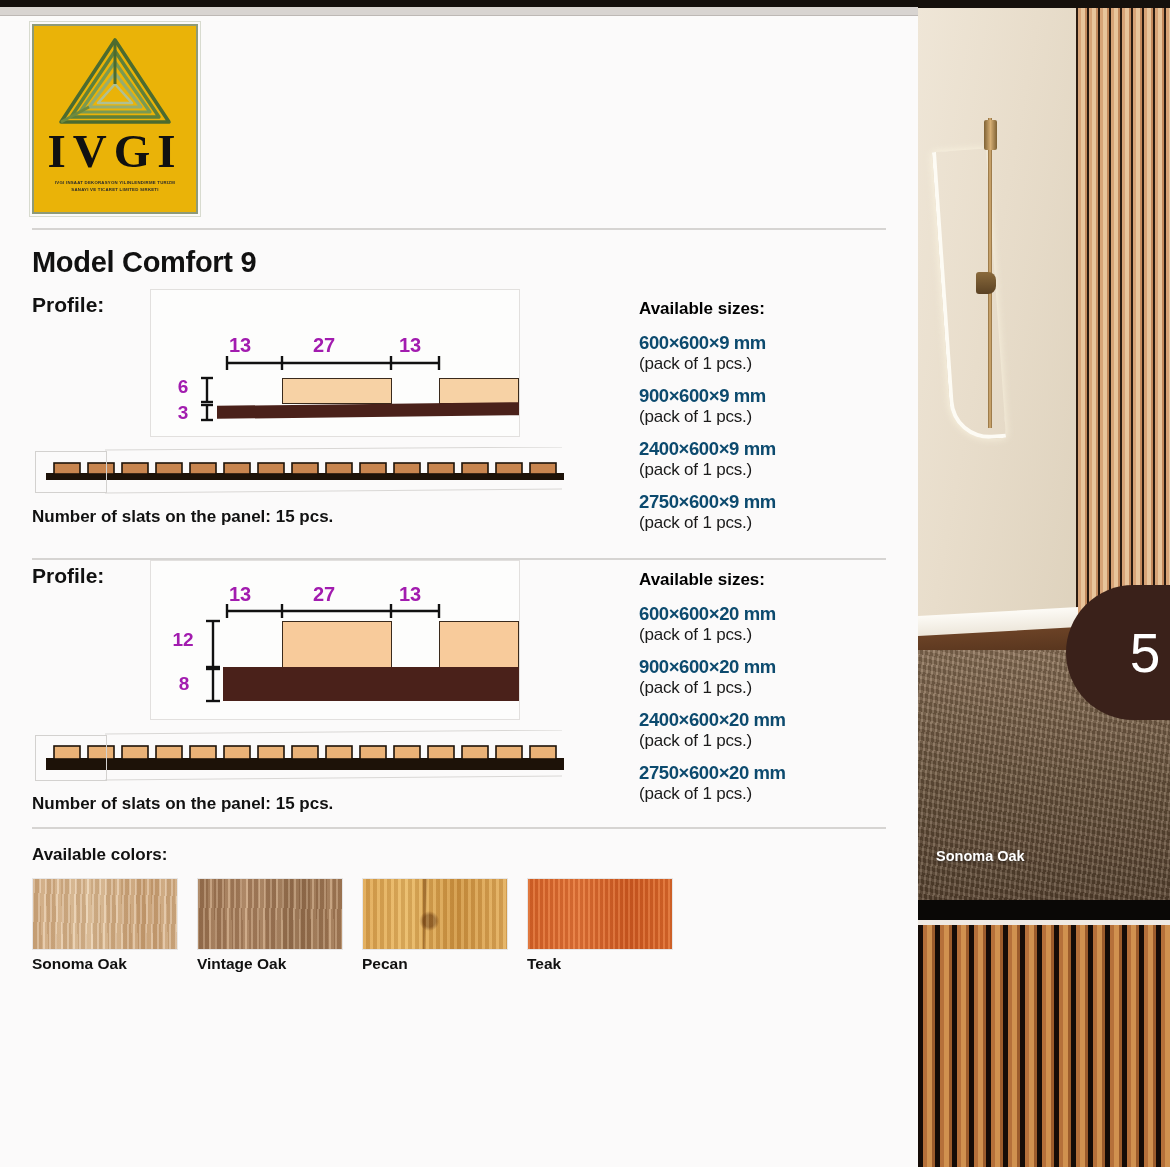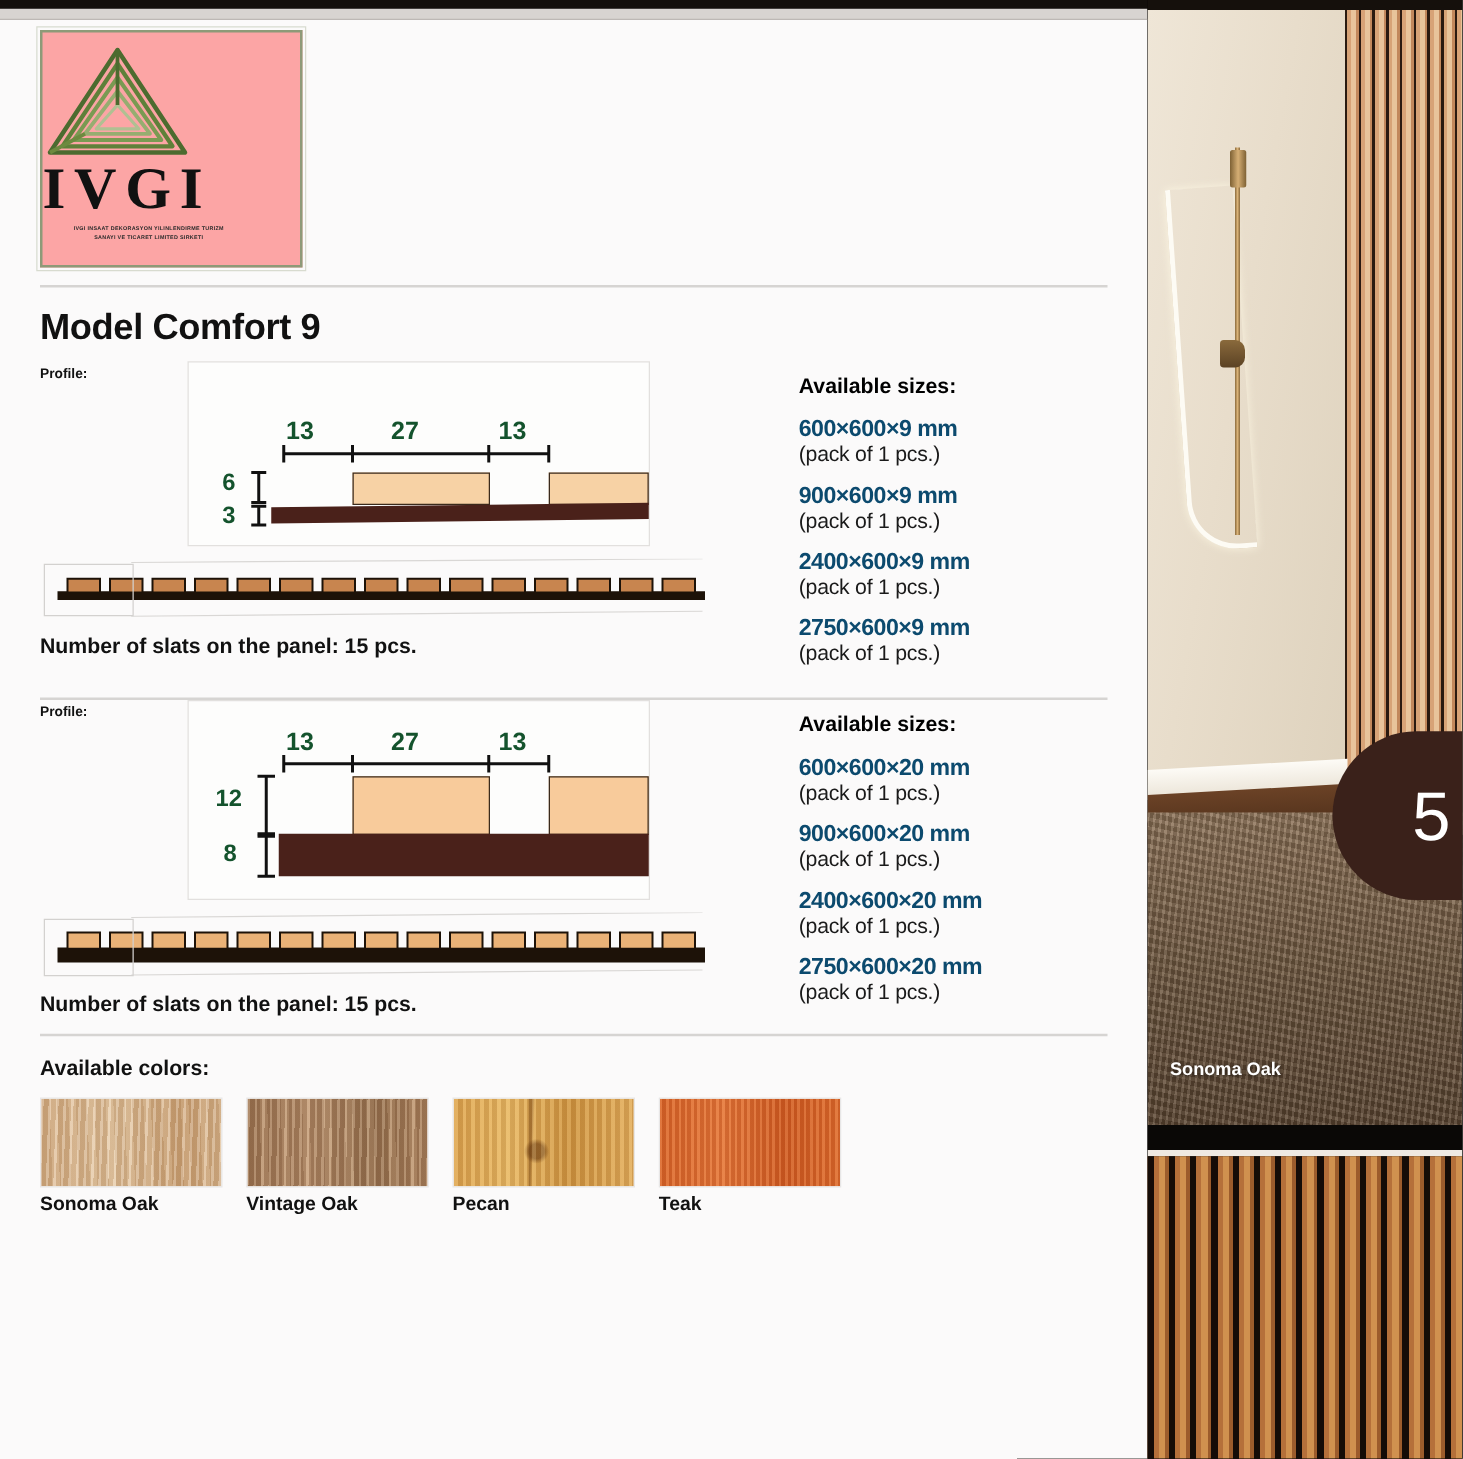--- a/index.html
+++ b/index.html
@@ -27,27 +27,27 @@
   .page {
     position: absolute; left: 0; top: 16px;
     width: 918px; height: 1151px;
     background: #fbfafa;
     padding: 0 32px;
   }
 
   
   .logo-box {
     margin-top: 8px;
-    width: 210px; height: 190px;
-    background: #fca5a5;
+    width: 166px; height: 190px;
+    background: #eab308;
     border: 2px solid #8e9a78;
     outline: 1px solid #d8dbcf;
     outline-offset: 2px;
     display: flex; flex-direction: column;
-    align-items: flex-start; justify-content: flex-start;
+    align-items: center; justify-content: flex-start;
     padding-top: 8px;
   }
   .logo-mark { width: 120px; height: 92px; }
   .logo-word {
     font-size: 47px; font-weight: bold; letter-spacing: 7px;
     color: #111; line-height: 1; margin-top: 2px;
     font-family: "Liberation Serif", serif;
   }
   .logo-sub {
     font-size: 4.3px; font-weight: bold; color: #2a2a2a;
@@ -65,33 +65,33 @@
   h2.model-title {
     font-size: 29px; font-weight: bold; color: #111;
     letter-spacing: -0.3px; margin: 16px 0 10px 0;
   }
   .model-row { display: flex; align-items: flex-start; }
   .model-left { width: 575px; position: relative; }
   .model-right { width: 250px; padding-left: 32px; padding-top: 10px; }
 
   .profile-line { display: flex; align-items: flex-start; }
   .profile-label {
-    font-size: 11px; font-weight: bold; color: #111;
+    font-size: 21px; font-weight: bold; color: #111;
     width: 118px; padding-top: 4px; flex: none;
   }
 
   
   .profile-frame {
     position: relative; width: 370px; height: 148px;
     background: #fdfdfc; border: 1px solid #e2e0de;
   }
   .profile-frame.tall { height: 160px; }
   .dim-label {
     position: absolute; font-size: 20px; font-weight: bold;
-    color: #14532d; text-align: center;
+    color: #a21caf; text-align: center;
   }
   .dim-label.small { font-size: 19px; }
 
   .slat { position: absolute; background: #f7d2a5;
           border: 1px solid #3a2a1c; }
   .base { position: absolute; background: #4a211a; }
 
   svg.dimsvg { position: absolute; left: 0; top: 0; overflow: visible; }
 
   

